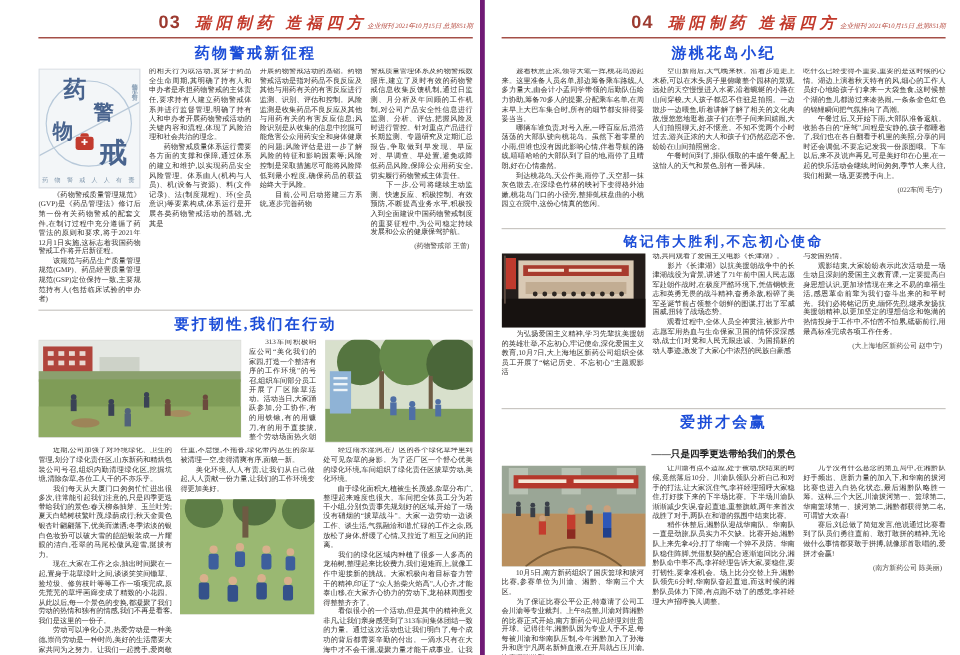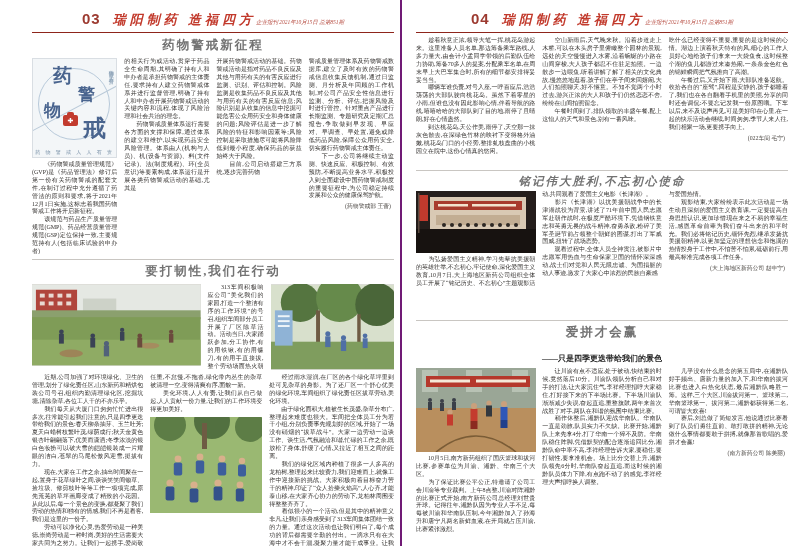--- a/index.html
+++ b/index.html
@@ -1,25 +1,25 @@
 <!DOCTYPE html>
 <html><head>
 <meta charset="utf-8">
 <style>
   html,body{margin:0;padding:0;background:#ffffff;}
   .sheet{width:800px;height:546px;display:flex;background:#fff;font-family:"Liberation Serif",serif;overflow:hidden;}
   .page{width:400px;height:546px;box-sizing:border-box;background:#fff;overflow:hidden;position:relative;}
   .page.left{padding:10px 6px 6px 32px;}
-  .page.right{padding:10px 12px 6px 14px;border-left:2px solid #701a75;}
-  .page-head{display:flex;align-items:baseline;justify-content:center;}
+  .page.right{padding:10px 12px 6px 14px;border-left:4px solid #701a75;}
+  .page-head{display:flex;align-items:baseline;justify-content:flex-end;}
   .pageno{font-size:15px;font-weight:bold;color:#9c3a30;letter-spacing:1px;font-family:"Liberation Sans",sans-serif;}
   .masthead{font-size:13px;font-weight:bold;font-style:italic;color:#c23a2c;letter-spacing:4px;margin-left:8px;}
   .issue{font-size:5.5px;color:#b5493e;font-style:italic;}
   .head-rule{border-top:1.6px solid #8e251b;margin:3px 0 4px 0;}
-  .a-title{font-size:12.5px;font-weight:bold;color:#737373;text-align:center;letter-spacing:2px;margin:3px 0 4px 0;}
+  .a-title{font-size:12.5px;font-weight:bold;color:#1d4ed8;text-align:center;letter-spacing:2px;margin:3px 0 4px 0;}
   .a-sub{font-size:8px;font-weight:bold;color:#222;text-align:center;margin:-2px 0 4px 0;}
   .cols{display:flex;gap:7px;overflow:hidden;}
   .col{flex:1;min-width:0;}
   .body{font-size:6px;line-height:1.32;color:#33302e;text-align:justify;white-space:pre-line;margin:0;}
   .sign{font-size:5.8px;color:#4a4642;text-align:right;padding:2px 3px 0 0;}
   .art-rule{border-top:1px solid #c9c6c2;margin:5px 0 3px 0;}
   .photo{display:block;background:#dcdcd8;}
   
   .poster{position:relative;height:98px;background:#f3f6f8;border:1px solid #d9dee3;margin-bottom:3px;overflow:hidden;}
   .poster .ring{position:absolute;left:5px;top:9px;width:70px;height:70px;border:1px solid #a9bed2;border-radius:50%;opacity:.8;}
@@ -198,38 +198,39 @@
     <header class="page-head">
       <div>
         <span class="pageno">04</span>
         <span class="masthead">瑞阳制药  造福四方</span>
       </div>
       <span class="issue">企业报刊  2021年10月15日  总第851期</span>
     </header>
     <div class="head-rule"></div>
 
     <article>
+      <h1 class="a-title">游桃花岛小纪</h1>
       <div class="cols" style="height:128px;">
         <p class="col body">　　趁着秋意正浓,领导大笔一挥,桃花岛游起来。这里准备人员名单,那边筹备乘车路线,人多力量大,由会计小孟同学带领的后勤队伍给力协助,筹备70多人的提案,分配乘车名单,在周末早上大巴车集合时,所有的细节都安排得妥妥当当。
 　　哪辆车谁负责,对号入座,一呼百应后,浩浩荡荡的大部队驶向桃花岛。虽然下着零星的小雨,但谁也没有因此影响心情,伴着导航的路线,嘻嘻哈哈的大部队到了目的地,雨停了且晴朗,好在心情盎然。
 　　到达桃花岛,天公作美,雨停了,天空那一抹灰色散去,在深绿色竹林的映衬下变得格外油嫩,桃花岛门口的小径旁,整排虬枝盘曲的小桃园立在院中,这份心情真的悠闲。</p>
         <p class="col body">　　空山新雨后,天气晚来秋。沿着步道走上木桥,可以在木头房子里俯瞰整个园林的景观,远处的天空慢慢进入水雾,沿着蜿蜒的小路在山间穿梭,大人孩子都忍不住驻足拍照。一边散步一边喂鱼,听着讲解了解了相关的文化典故,慢悠悠地逛着,孩子们在亭子间来回嬉闹,大人们拍照聊天,好不惬意。不知不觉两个小时过去,游兴正浓的大人和孩子们仍然恋恋不舍,纷纷在山间拍照留念。
 　　午餐时间到了,排队领取的丰盛午餐,配上这怡人的天气和景色,别有一番风味。</p>
         <div class="col">
           <p class="body">吃什么已经变得不重要,重要的是这时候的心情。湖边上演着秋天特有的风,细心的工作人员好心地给孩子们拿来一大袋鱼食,这时候整个湖的鱼儿都游过来凑热闹,一条条金色红色的锦鲤瞬间把气氛推向了高潮。
 　　午餐过后,又开始下雨,大部队准备返航。收拾各自的“座驾”,回程是安静的,孩子都睡着了,我们也在各自翻看手机里的美照,分享的同时还会调侃:不要忘记发我一份原图哦。下车以后,来不及说声再见,可是美好印在心里,在一起的快乐活动会继续,时间匆匆,季节人来人往,我们相聚一场,更要携手向上。</p>
           <div class="sign">(022车间 毛宁)</div>
         </div>
       </div>
     </article>
 
     <div class="art-rule"></div>
 
     <article>
-      <h1 class="a-title" style="font-size:11.5px;margin-bottom:2px;font-style:italic;">铭记伟大胜利,不忘初心使命</h1>
+      <h1 class="a-title" style="font-size:11.5px;margin-bottom:2px;">铭记伟大胜利,不忘初心使命</h1>
       <div class="cols" style="height:124px;">
         <div class="col">
           <svg class="photo" width="120" height="62" viewBox="0 0 120 62">
             <rect width="120" height="62" fill="#241d1b"></rect>
             <rect x="14" y="6" width="96" height="32" fill="#d9c9b4"></rect>
             <rect x="18" y="10" width="88" height="9" fill="#a83b2e"></rect>
             <rect x="22" y="13" width="30" height="2.5" fill="#f3e3cf"></rect>
               <rect x="56" y="13" width="44" height="2.5" fill="#f3e3cf"></rect>
             <rect x="20" y="24" width="84" height="10" fill="#c2ad93"></rect>
             <g fill="#2e2824">

